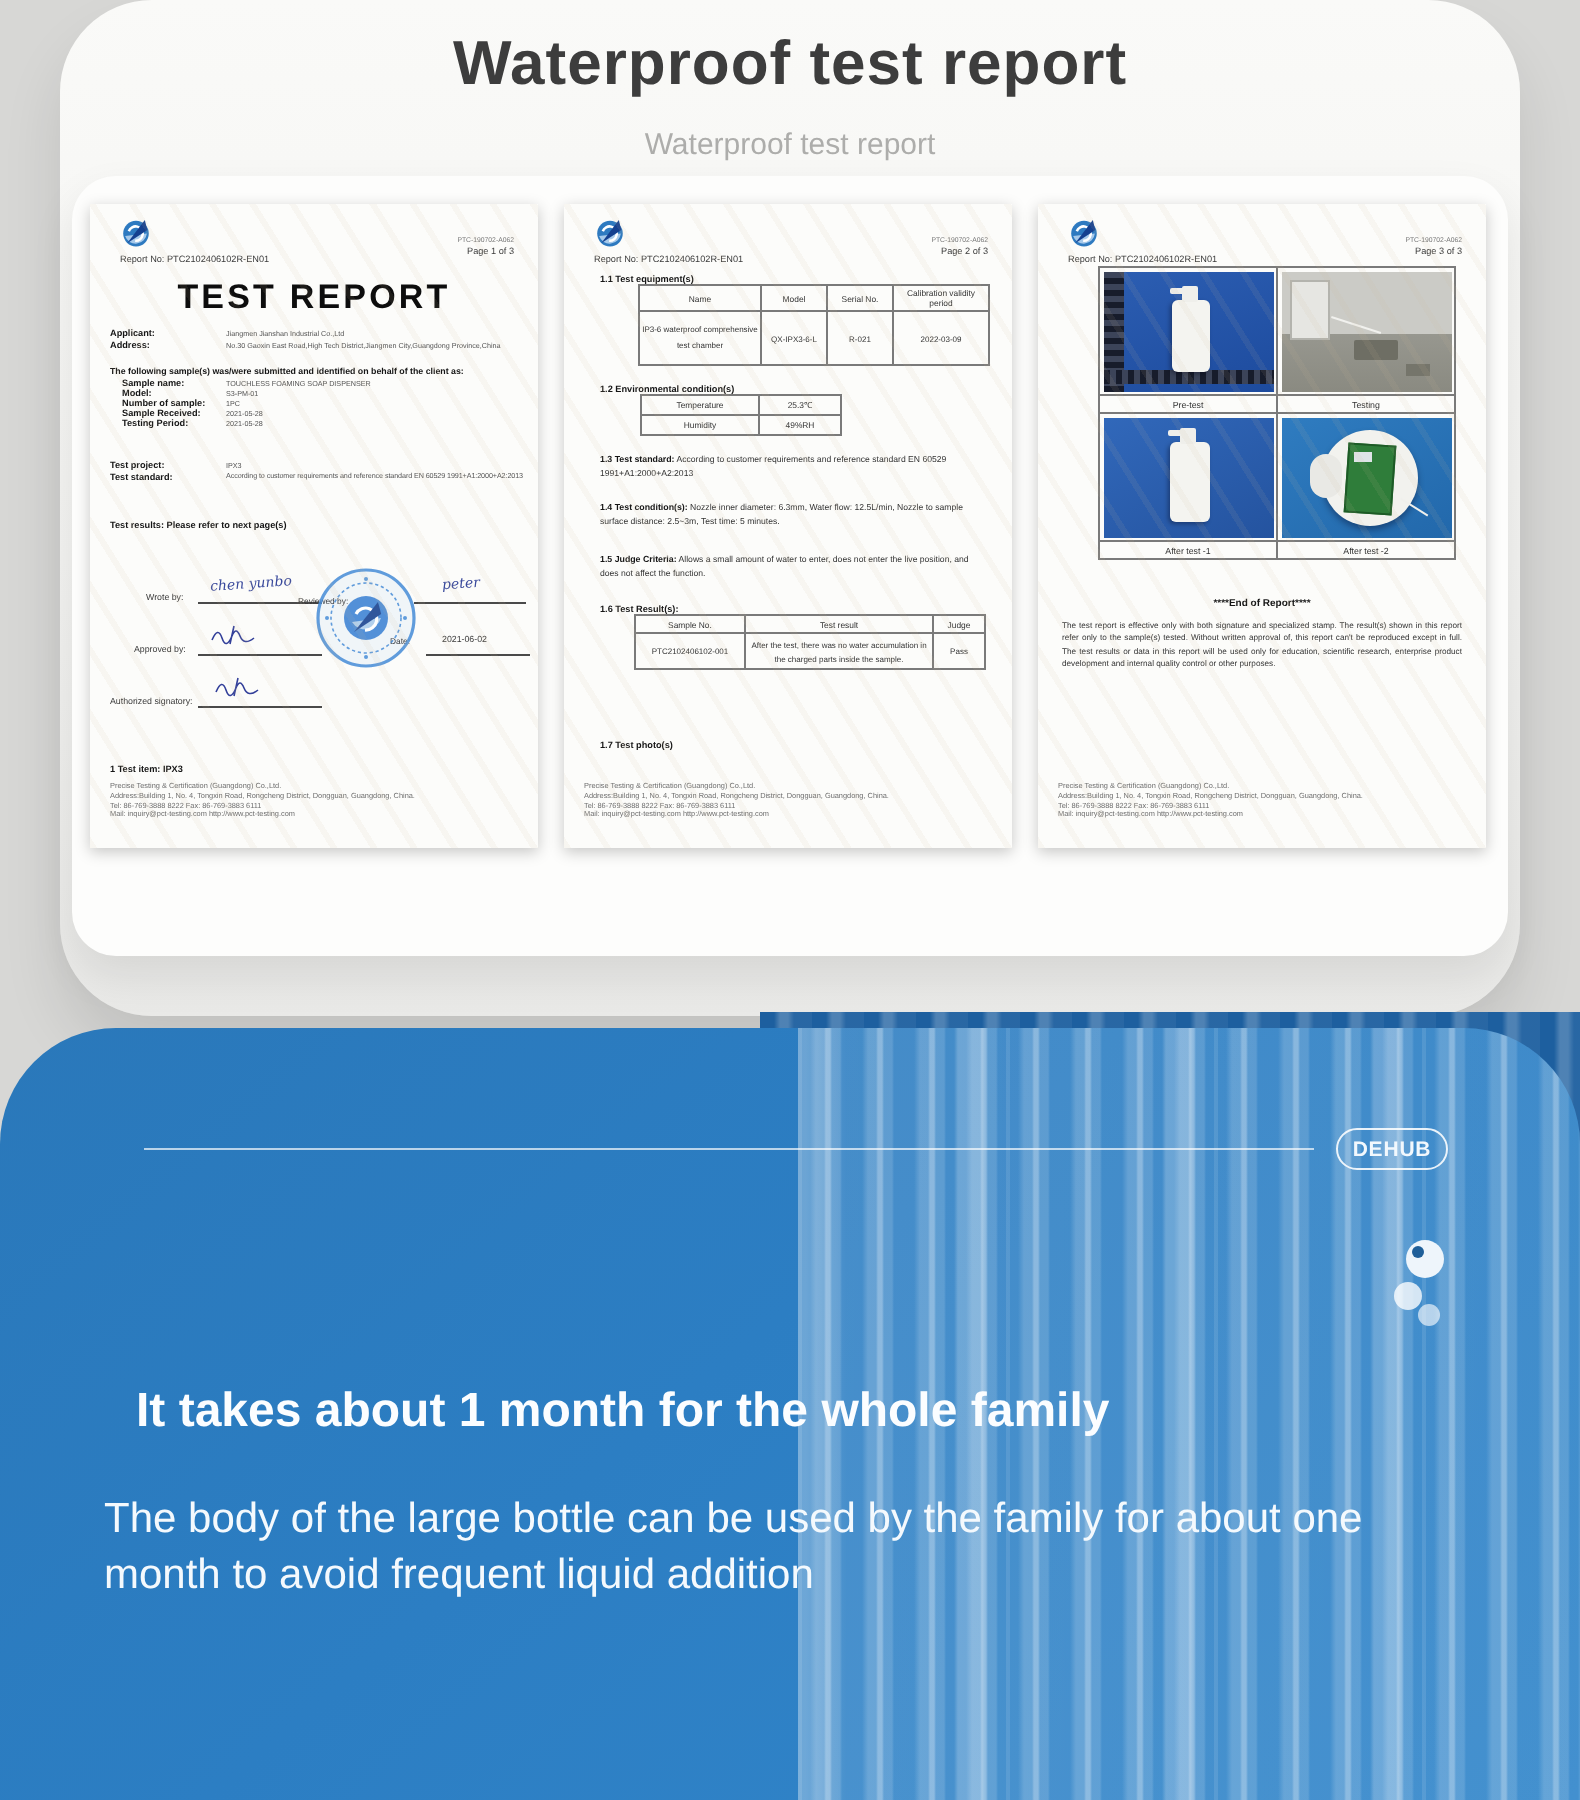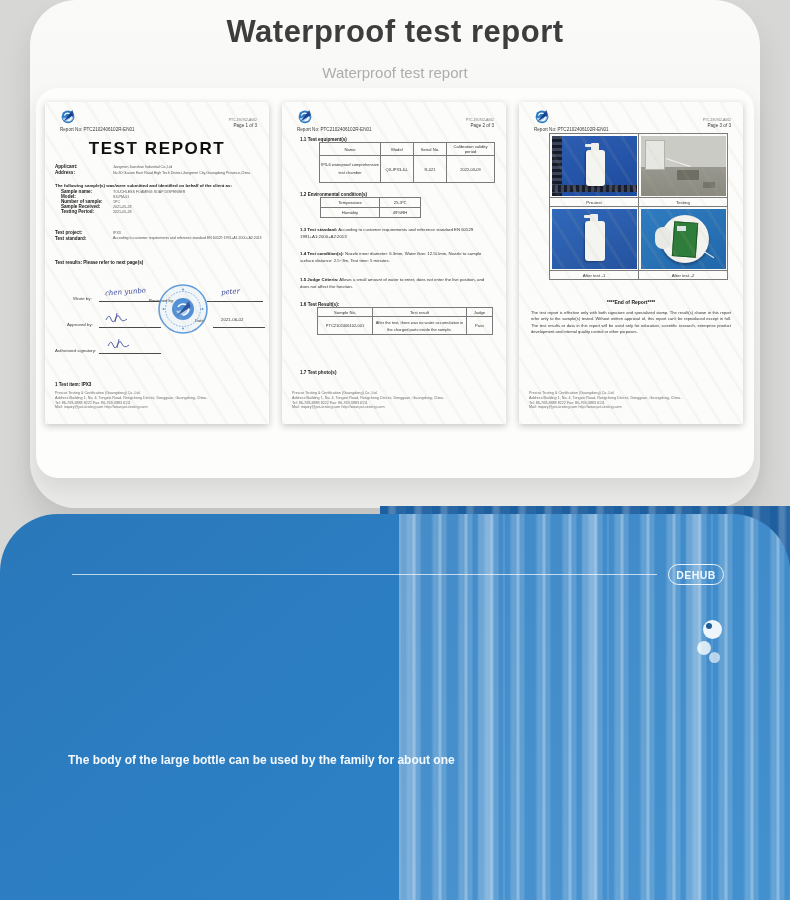--- a/index.html
+++ b/index.html
@@ -55,21 +55,21 @@
     background:
       repeating-linear-gradient(90deg,rgba(255,255,255,0) 0 6px,rgba(255,255,255,.18) 9px 13px,rgba(255,255,255,.38) 14px 16px,rgba(255,255,255,.14) 17px 21px,rgba(255,255,255,0) 22px 26px),
       repeating-linear-gradient(90deg,rgba(255,255,255,.10) 0 2px,rgba(255,255,255,0) 2px 78px,rgba(255,255,255,.22) 80px 92px,rgba(255,255,255,0) 94px 104px),
       linear-gradient(90deg,rgba(255,255,255,.30) 0 4px,rgba(255,255,255,.12) 24px,rgba(255,255,255,.08) 100%)}
   .hero-line{position:absolute;left:72px;top:60px;width:585px;border-top:1px solid rgba(255,255,255,.68)}
   .hero-badge{position:absolute;left:668px;top:50px;width:54px;height:19px;border:1.4px solid rgba(255,255,255,.88);border-radius:11px;
     display:flex;align-items:center;justify-content:center;font-size:10.5px;font-weight:bold;color:#f2f8fd;letter-spacing:.4px}
   .bub{position:absolute;border-radius:50%}
   .hero-h1{position:absolute;left:68px;top:108px;font-size:24px;font-weight:bold;color:#ffffff}
   .hero-h2{position:absolute;left:68px;top:178px;font-size:24px;font-weight:bold;color:#fbfdff}
-  .hero-body{position:absolute;left:68px;top:232px;font-size:12px;font-weight:bold;color:#f4f9fd;line-height:28px}
+  .hero-body{position:absolute;left:52px;top:232px;font-size:21px;font-weight:normal;color:#f4f9fd;line-height:28px}
 </style>
 </head>
 <body>
 
 <div class="top-card">
   <div class="main-title">Waterproof test report</div>
   <div class="sub-title">Waterproof test report</div>
 
   <div class="inner-card">
     <div class="docs">
@@ -325,17 +325,19 @@
     <div class="hero-badge">
         <span>DEHUB</span>
       </div>
 
     <div class="bub" style="left:703px;top:106px;width:19px;height:19px;background:#eef5fb">
       <div class="bub" style="left:3px;top:3px;width:6px;height:6px;background:#1f5f99"></div>
     </div>
     <div class="bub" style="left:697px;top:127px;width:14px;height:14px;background:rgba(255,255,255,.78)"></div>
     <div class="bub" style="left:709px;top:138px;width:11px;height:11px;background:rgba(255,255,255,.62)"></div>
 
+    <h3 class="hero-h2" style="margin:0">It takes about 1 month for the whole family</h3>
     <p class="hero-body" style="margin:0">
       <span>The body of the large bottle can be used by the family for about one</span><br>
+      <span>month to avoid frequent liquid addition</span>
     </p>
   </div>
 </section>
 
 </body></html>

